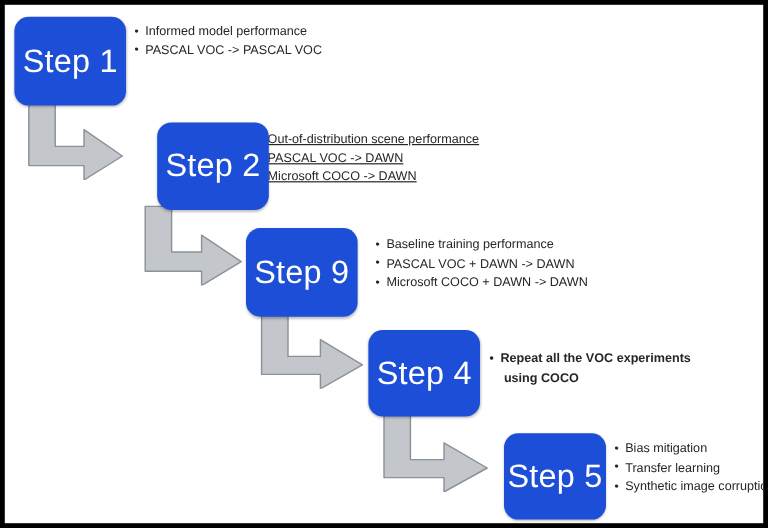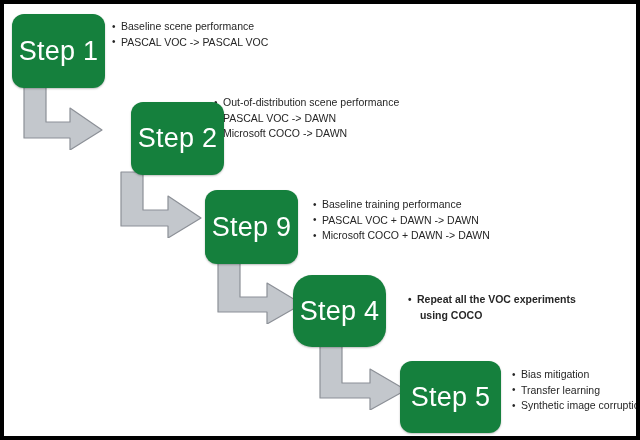--- a/index.html
+++ b/index.html
@@ -18,21 +18,21 @@
     height: 440px;
     box-sizing: border-box;
     background: #ffffff;
     border: 4px solid #000000;
     overflow: hidden;
   }
 
   
   .step-box {
     position: absolute;
-    background: #15803d;
+    background: #1d4ed8;
     border-radius: 12px;
     box-sizing: border-box;
     display: flex;
     align-items: center;
     justify-content: center;
     box-shadow: 0 1px 2px rgba(0,0,0,0.25);
     z-index: 3;
   }
   .step-box .step-label {
     color: #ffffff;
@@ -41,22 +41,22 @@
     font-weight: 400;
     letter-spacing: 0.2px;
     line-height: 1;
     white-space: nowrap;
   }
 
   
   #step1-box { left: 8px;   top: 10px;  width: 93px; height: 74px; }
   #step2-box { left: 103px; top: 98px;  width: 93px; height: 73px; margin-left: 24px; }
   #step3-box { left: 201px; top: 186px; width: 93px; height: 74px; }
-  #step4-box { left: 289px; top: 271px; width: 93px; height: 72px; border-radius: 19px; }
-  #step5-box { left: 396px; top: 357px; width: 101px; height: 72px; text-align: center; }
+  #step4-box { left: 303px; top: 271px; width: 93px; height: 72px; }
+  #step5-box { left: 416px; top: 357px; width: 85px; height: 72px; text-align: center; }
 
   
   .bullet-list {
     position: absolute;
     z-index: 2;
     color: #262626;
     font-family: "Liberation Sans", sans-serif;
     font-size: 10.5px;
     line-height: 15.5px;
   }
@@ -68,21 +68,21 @@
   .bullet-item::before {
     content: "\2022";
     position: absolute;
     left: 0;
     top: -0.5px;
     font-size: 10px;
     color: #262626;
   }
 
   #step1-bullets { left: 108px; top: 15px;  width: 190px; }
-  #step2-bullets { left: 210px; top: 91px; width: 230px; }
+  #step2-bullets { left: 210px; top: 105px; width: 230px; text-decoration: underline; }
   #step3-bullets { left: 309px; top: 193px; width: 250px; }
   #step4-bullets { left: 404px; top: 288px; width: 200px; font-weight: bold; }
   #step5-bullets { left: 508px; top: 363px; width: 190px; }
 
   
   .elbow-arrow {
     position: absolute;
     z-index: 1;
   }
   #arrow1 { left: 18px;  top: 78px;  width: 82px;  height: 68px; }
@@ -108,21 +108,21 @@
   </svg>
 
   <svg class="elbow-arrow" id="arrow4" viewBox="0 0 90 66" preserveAspectRatio="none">
     <polygon points="2,2 24,2 24,39 52,39 52,25 88,46 52,66 52,54 2,54" fill="#C3C7CC" stroke="#8C9097" stroke-width="1.2" stroke-linejoin="round"></polygon>
   </svg>
 
   <div class="step-box" id="step1-box">
     <span class="step-label">Step 1</span>
   </div>
   <div class="bullet-list" id="step1-bullets">
-    <div class="bullet-item">Baseline scene performance</div>
+    <div class="bullet-item">Informed model performance</div>
     <div class="bullet-item">PASCAL VOC -&gt; PASCAL VOC</div>
   </div>
 
   <div class="step-box" id="step2-box">
     <span class="step-label">Step 2</span>
   </div>
   <div class="bullet-list" id="step2-bullets">
     <div class="bullet-item">Out-of-distribution scene performance</div>
     <div class="bullet-item">PASCAL VOC -&gt; DAWN</div>
     <div class="bullet-item">Microsoft COCO -&gt; DAWN</div>

